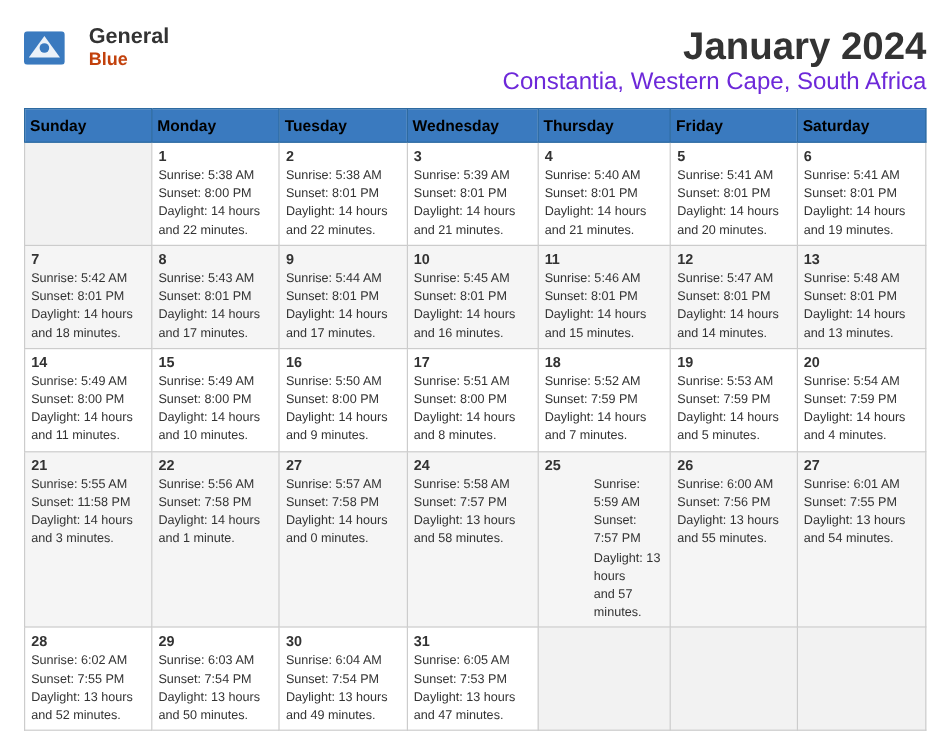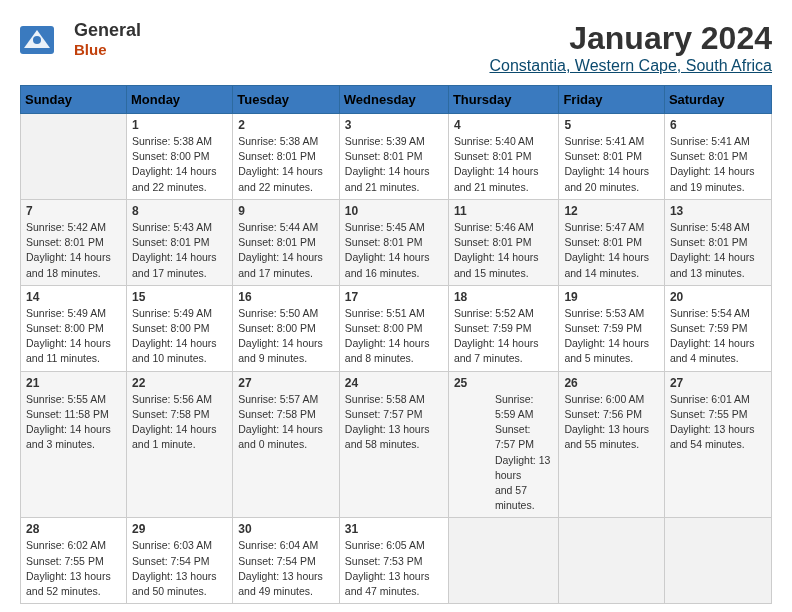--- a/index.html
+++ b/index.html
@@ -23,23 +23,22 @@
     }
     .title-block {
       text-align: right;
     }
     .month-title {
       font-size: 32px;
       color: #333;
       font-weight: bold;
     }
     .subtitle {
-      font-size: 16px;
-      color: #0c4a6e;
-      text-decoration: underline;
+      font-size: 20px;
+      color: #6d28d9;
     }
     table {
       width: 100%;
       border-collapse: collapse;
       font-size: 11px;
     }
     thead tr th {
       background: #3a7abf;
       color: #000000;
       padding: 6px 4px;

